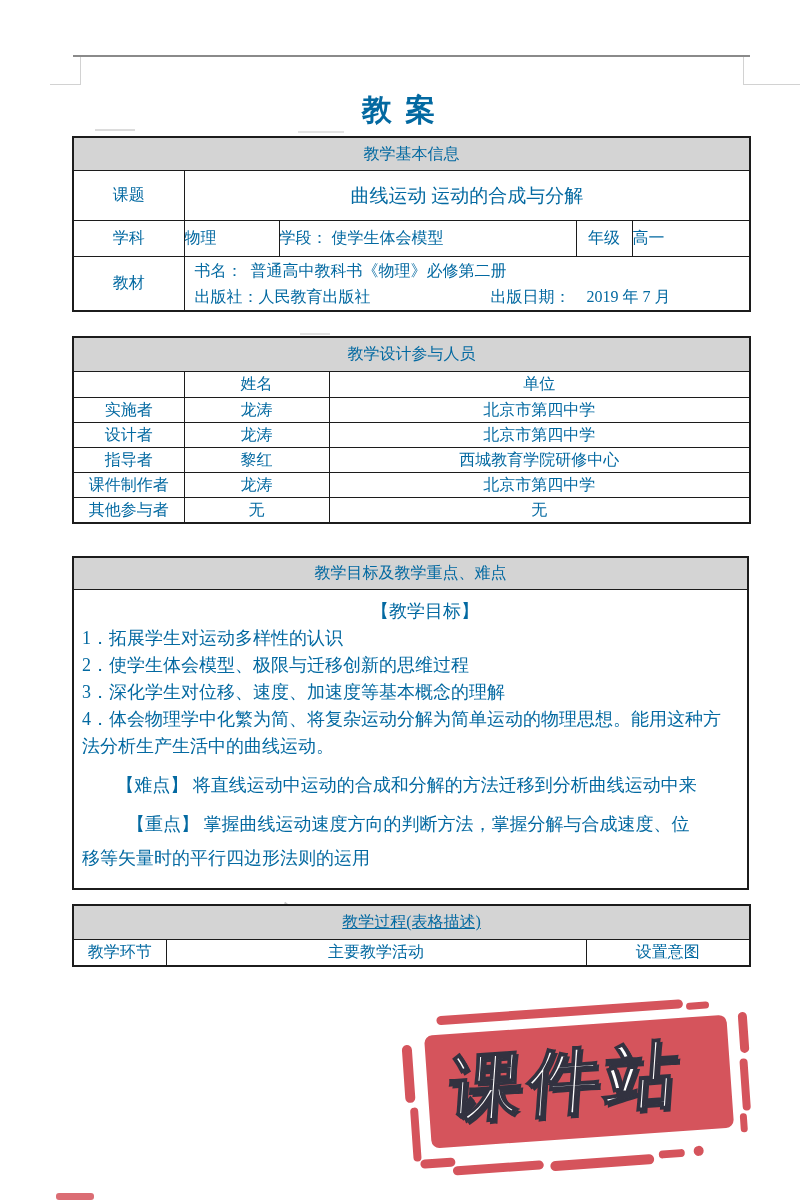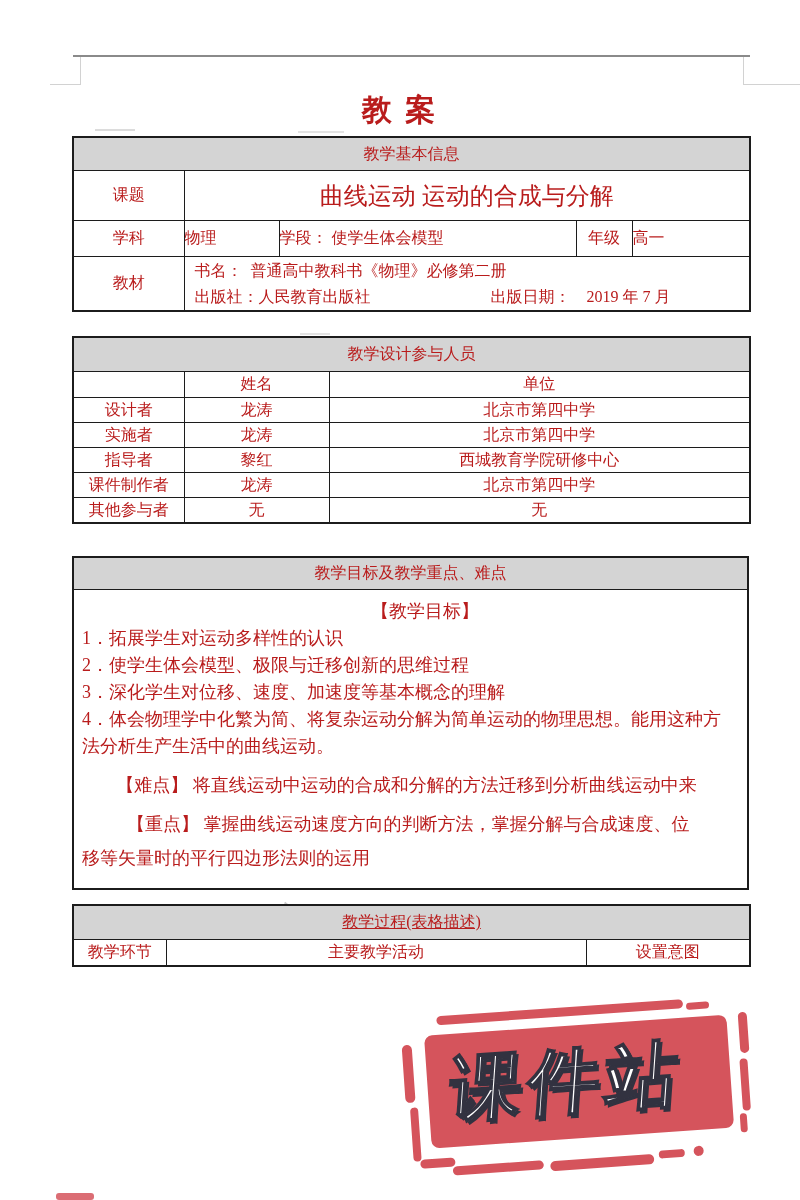--- a/index.html
+++ b/index.html
@@ -1,18 +1,18 @@
 <!DOCTYPE html>
 <html><head>
 <meta charset="utf-8">
 <style>
   html,body{margin:0;padding:0;background:#ffffff;}
   .page{
     position:relative;width:800px;height:1200px;background:#ffffff;overflow:hidden;
-    font-family:"Liberation Serif","DejaVu Serif",serif;color:#b91c1c;
+    font-family:"Liberation Serif","DejaVu Serif",serif;color:#0369a1;
   }
   
   .page-edge{position:absolute;left:73px;top:55px;width:677px;height:2px;background:#8a8a8a;}
   .crop{position:absolute;background:#d2d2d2;}
   .crop.v-left{left:80px;top:57px;width:1px;height:28px;}
   .crop.h-left{left:50px;top:84px;width:31px;height:1px;}
   .crop.v-right{left:743px;top:57px;width:1px;height:28px;}
   .crop.h-right{left:743px;top:84px;width:57px;height:1px;}
   
   .artifact{position:absolute;background:#dcdcdc;height:2px;}
@@ -35,21 +35,21 @@
   td{padding:0 0;vertical-align:middle;overflow:hidden;}
   td.c{text-align:center;}
   .band{background:#d4d4d4;text-align:center;height:34px;}
   .pre{white-space:pre;}
 
   #tbl-basic{top:136px;}
   #tbl-basic .band{height:32px;}
   #tbl-basic tr.topic-row td{height:49px;}
   #tbl-basic tr.subject-row td{height:35px;}
   #tbl-basic tr.book-row td{height:53px;}
-  .topic-value{font-size:24px;}
+  .topic-value{font-size:19px;}
   .book-cell{line-height:26px;padding-left:10px;}
   .book-line2 .gap{display:inline-block;width:120px;}
 
   #tbl-people{top:336px;}
   #tbl-people .band{height:33px;}
   #tbl-people tr.cols td{height:25px;}
   #tbl-people tr.person td{height:24px;}
 
   #tbl-obj{top:556px;}
   #tbl-obj .band{height:31px;}
@@ -128,26 +128,26 @@
     <tbody>
         <tr>
           <td class="band" colspan="3">教学设计参与人员</td>
         </tr>
     <tr class="cols">
       <td class="c"></td>
       <td class="c">姓名</td>
       <td class="c">单位</td>
     </tr>
     <tr class="person">
-      <td class="c">设计者</td>
+      <td class="c">实施者</td>
       <td class="c">龙涛</td>
       <td class="c">北京市第四中学</td>
     </tr>
     <tr class="person">
-      <td class="c">实施者</td>
+      <td class="c">设计者</td>
       <td class="c">龙涛</td>
       <td class="c">北京市第四中学</td>
     </tr>
     <tr class="person">
       <td class="c">指导者</td>
       <td class="c">黎红</td>
       <td class="c">西城教育学院研修中心</td>
     </tr>
     <tr class="person">
       <td class="c">课件制作者</td>

